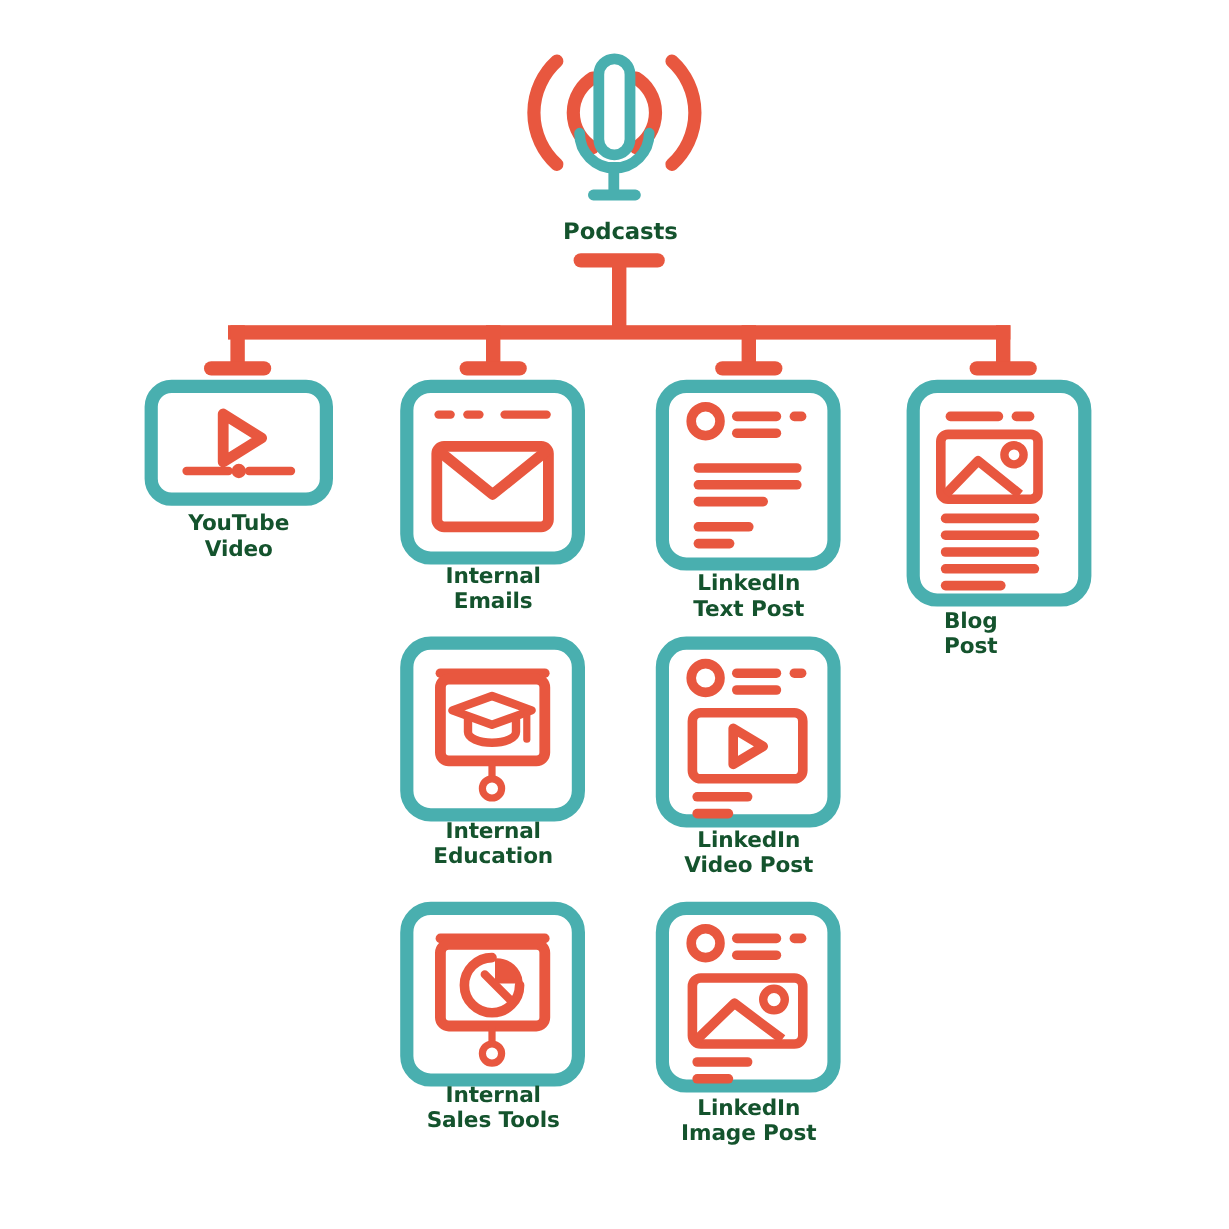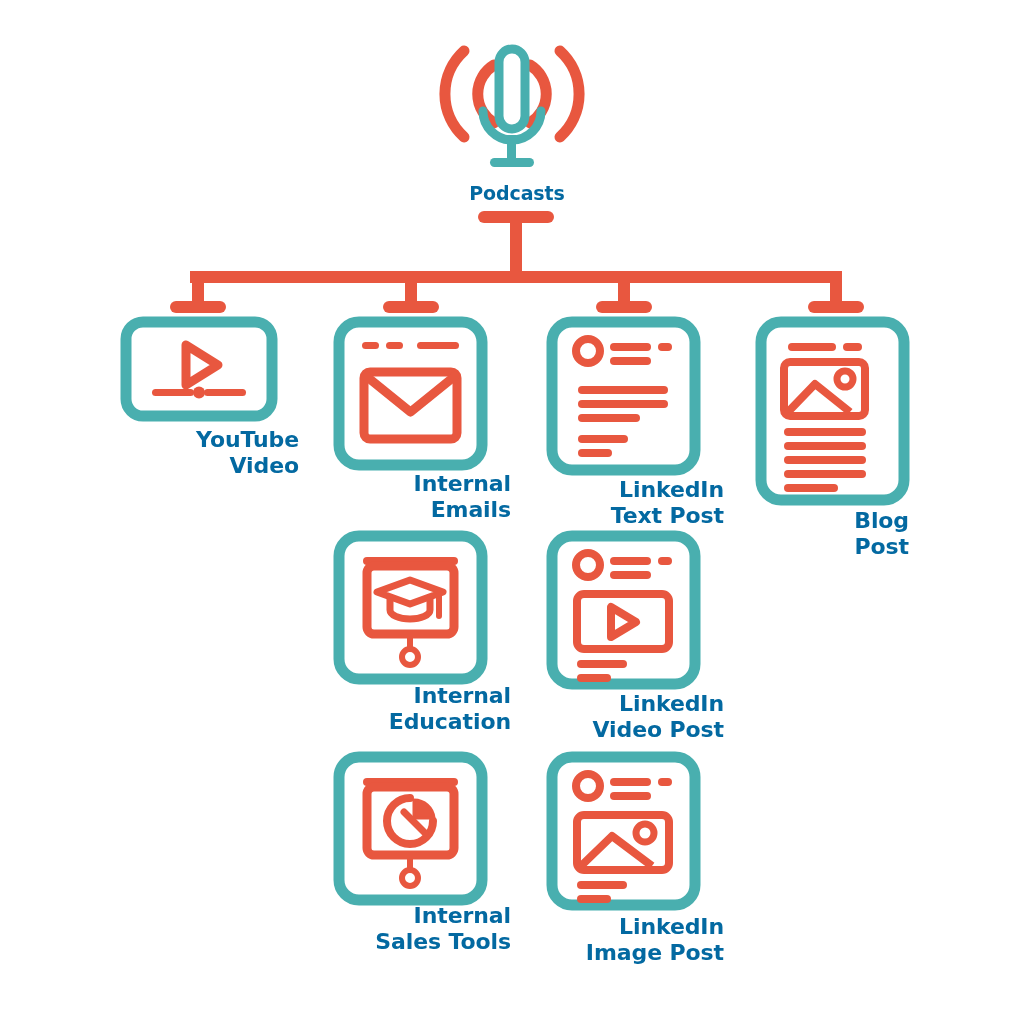--- a/index.html
+++ b/index.html
@@ -17,32 +17,31 @@
   #canvas {
     position: absolute;
     left: 0; top: 0;
     width: 1024px;
     height: 1024px;
   }
   .node-label {
     position: absolute;
     text-align: center;
     font-weight: bold;
-    color: #0369a1;
+    color: #14532d;
     line-height: 1.16;
     letter-spacing: -0.1px;
     white-space: pre-line;
     font-family: "DejaVu Sans", "Liberation Sans", sans-serif;
   }
   .root-label {
     font-size: 19px;
   }
   .leaf-label {
-    font-size: 22px;
-    text-align: right;
+    font-size: 18px;
   }
 </style>
 </head>
 <body>
 
 <svg id="canvas" viewBox="0 0 1024 1024" xmlns="http://www.w3.org/2000/svg">
 
   <g fill="#E8573F">
 
     <rect x="478" y="211" width="76" height="12" rx="6"></rect>

